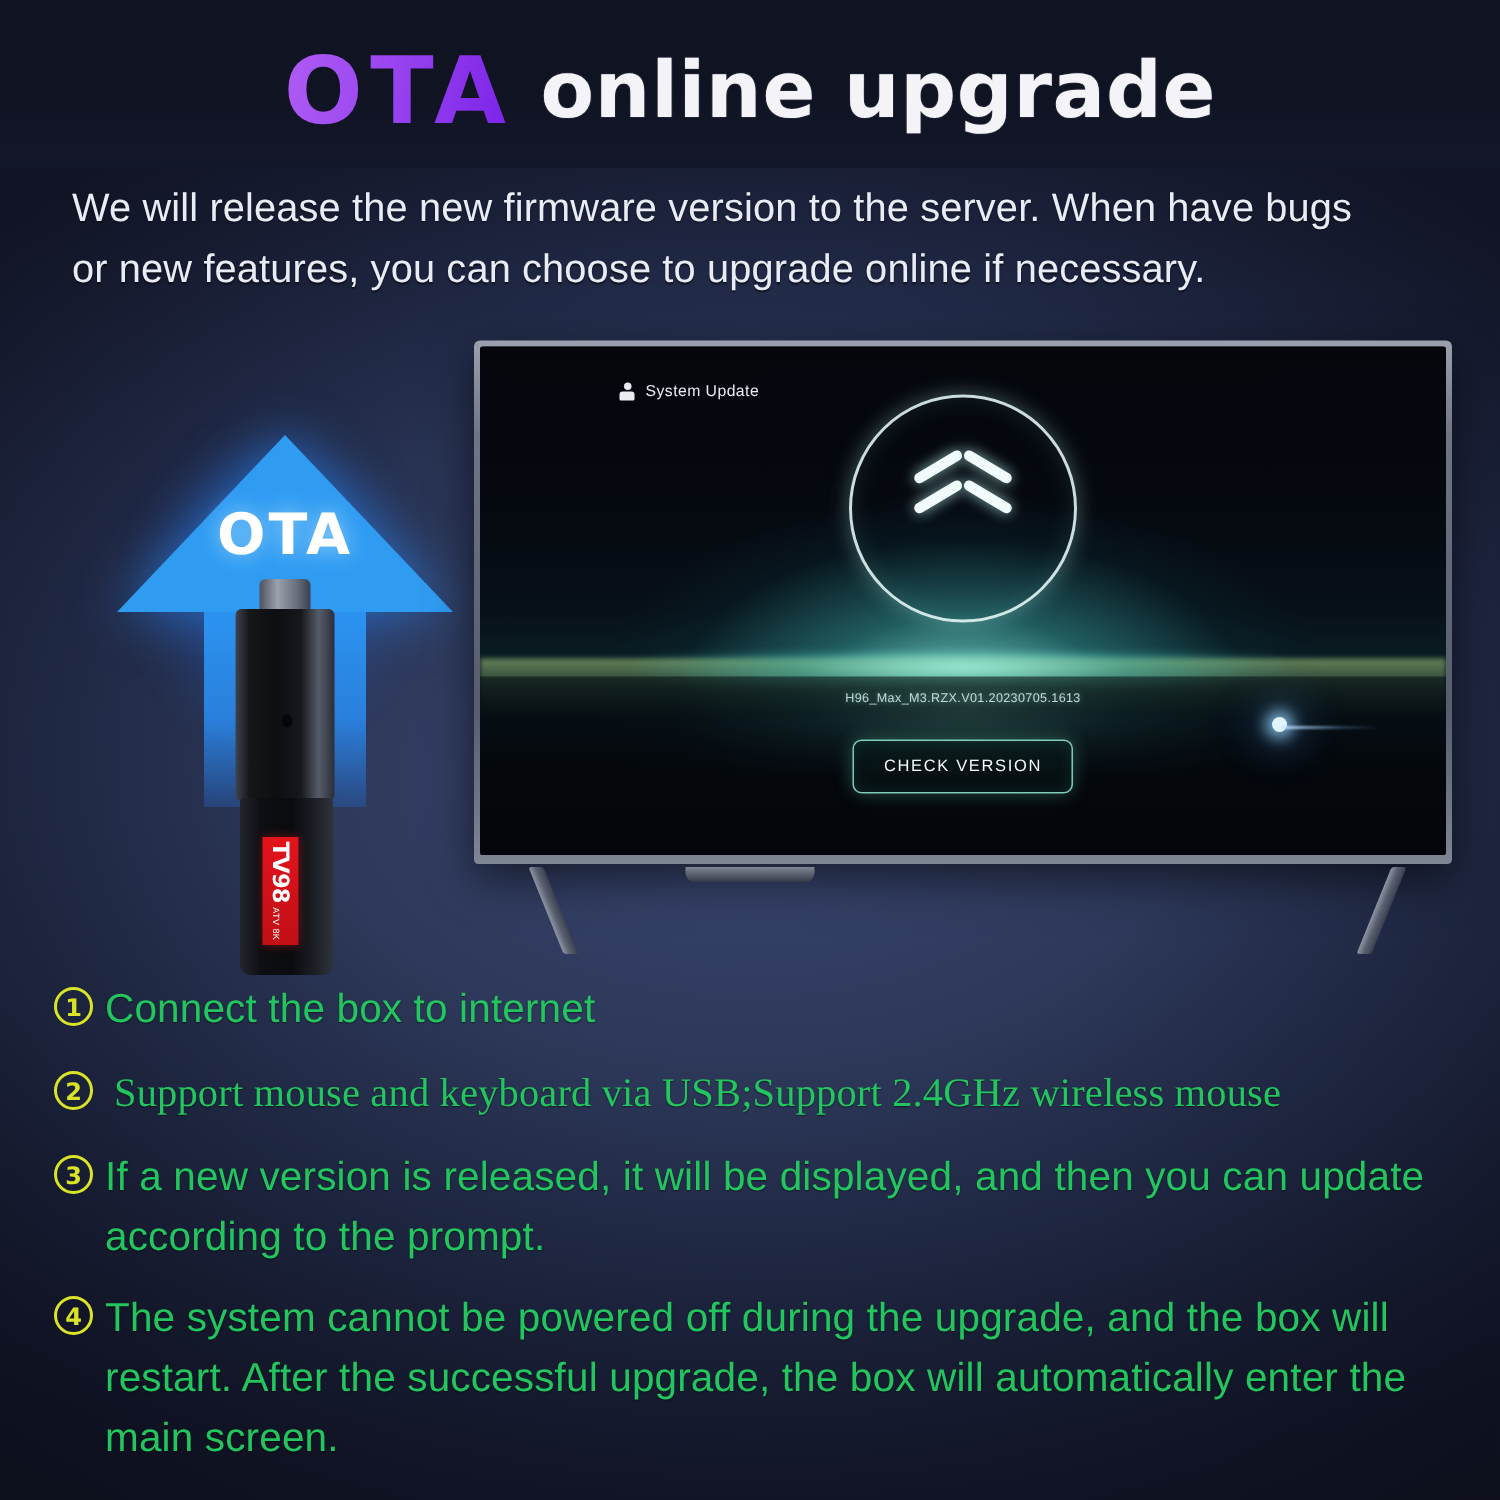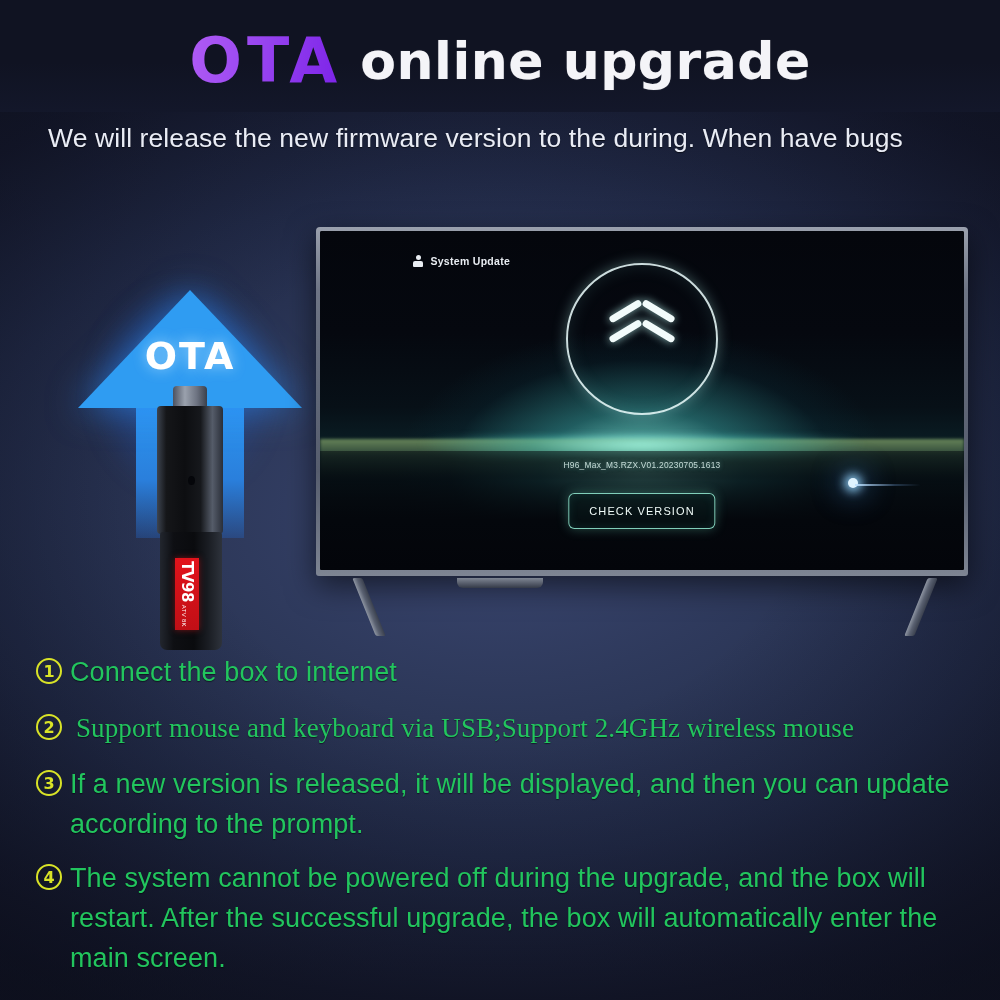--- a/index.html
+++ b/index.html
@@ -120,21 +120,21 @@
     position:absolute; left:50%; top:82.5%; transform:translate(-50%,-50%);
     padding:11px 20px; border:1.6px solid rgba(150,240,215,.85); border-radius:6px;
     color:#f0fbf8; font-size:11px; font-weight:normal; letter-spacing:1.1px;
     background:rgba(8,26,26,.45);
     box-shadow:0 0 12px rgba(120,235,205,.3), inset 0 0 10px rgba(70,200,180,.12);
     white-space:nowrap;
   }
   #sys-update{
     position:absolute; left:14.5%; top:7%;
     display:flex; align-items:flex-end; gap:7px;
-    color:#e9edf2; font-size:10.5px; letter-spacing:.3px;font-weight:bold;
+    color:#e9edf2; font-size:10.5px; letter-spacing:.3px;
   }
   #sys-update-icon{ width:10px; height:12px; position:relative; }
   #sys-update-icon::before{
     content:""; position:absolute; left:2.5px; top:0; width:5px; height:5px;
     border-radius:50%; background:#e9edf2;
   }
   #sys-update-icon::after{
     content:""; position:absolute; left:0; top:6px; width:10px; height:6px;
     border-radius:2px 2px 1px 1px; background:#e9edf2;
   }
@@ -248,21 +248,22 @@
 <div id="bg-base"></div>
 <div id="bg-vignette"></div>
 
 <div id="header">
   <div id="title-row">
     <span id="title-ota">OTA</span><span id="title-rest">online upgrade</span>
   </div>
 </div>
 
 <div id="intro">
-  <span class="ln">We will release the new firmware version to the during.  When have bugs</span>
+  <span class="ln">We will release the new firmware version to the server.  When have bugs</span>
+  <span class="ln">or new features, you can choose to upgrade online if necessary.</span>
 </div>
 
 <div id="ota-wrap">
   <div id="arrow-glow"></div>
   <div id="arrow-shaft"></div>
   <div id="arrow-head"></div>
   <div id="arrow-label">OTA</div>
 
   <div id="dongle">
     <div id="usb-plug"></div>

